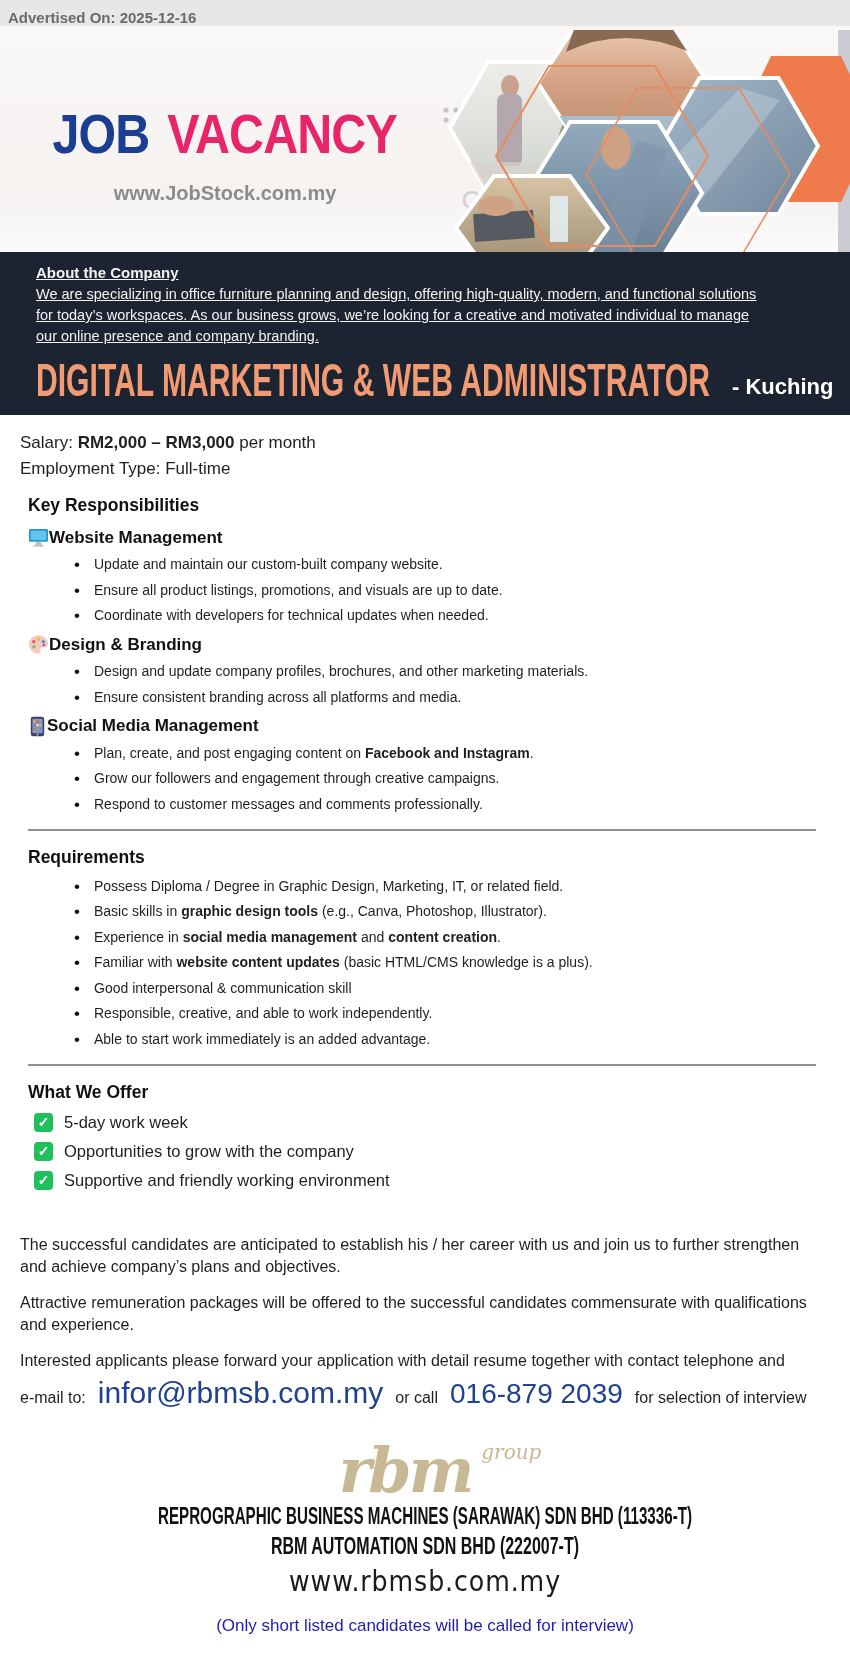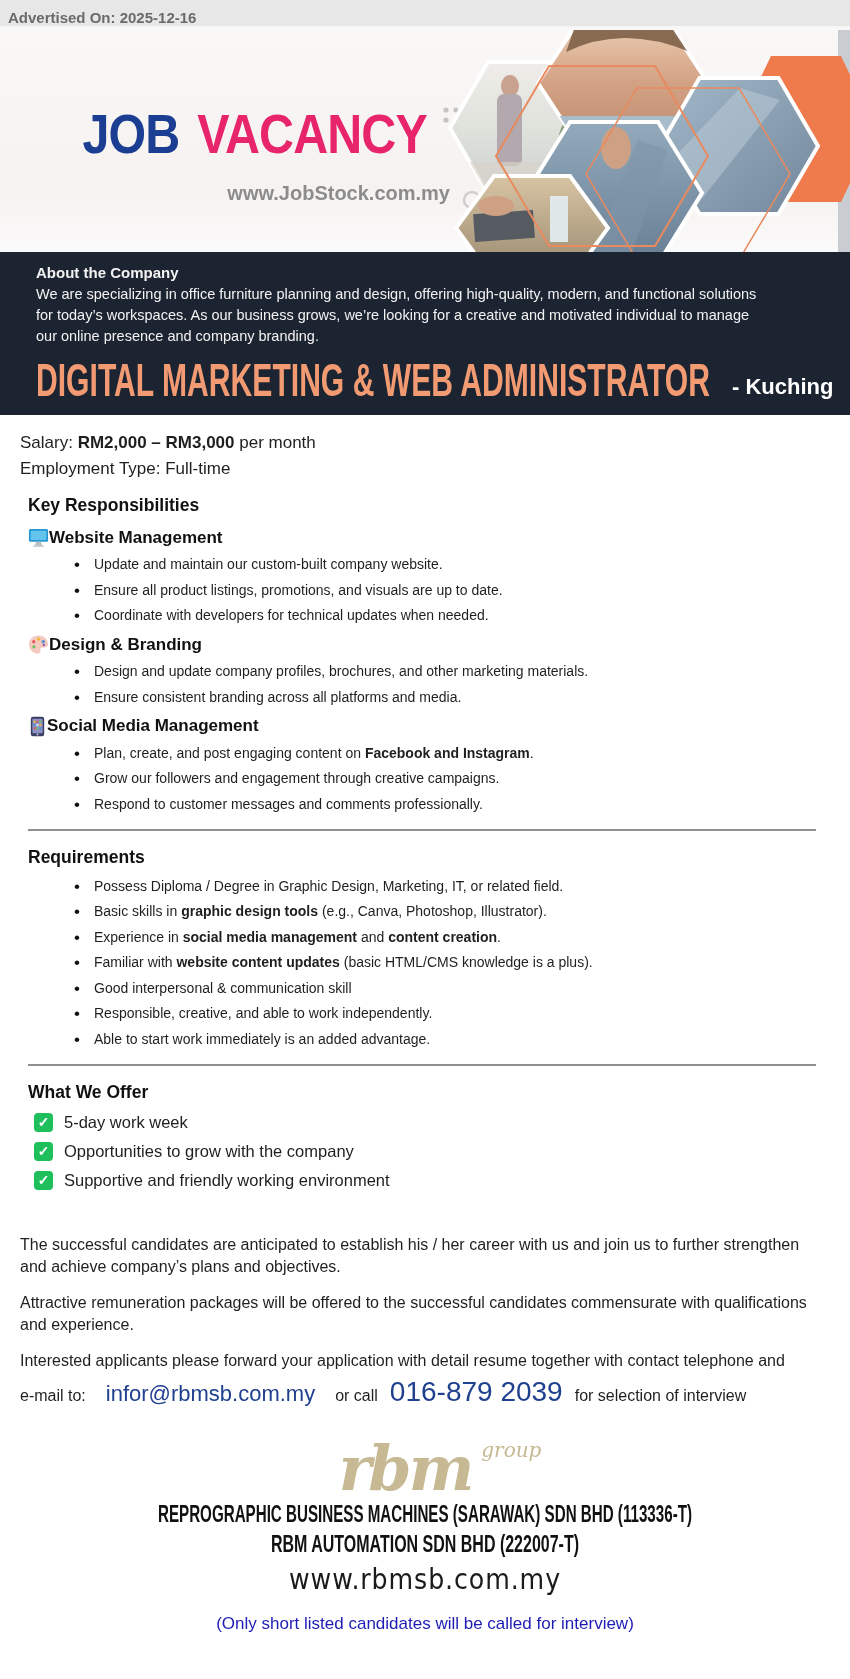--- a/index.html
+++ b/index.html
@@ -21,36 +21,37 @@
   .topbar span { font-size: 15px; font-weight: bold; color: #6a6a6a; }
 
   
   .header {
     position: relative; height: 224px;
     background: linear-gradient(180deg,#faf8f7 0%, #f5f2f0 70%, #fbfafa 100%);
     overflow: hidden;
   }
   .header-left {
     position: absolute; left: 0; top: 0; width: 450px; height: 100%;
-    display: flex; flex-direction: column; justify-content: center; align-items: flex-end;
+    display: flex; flex-direction: column; justify-content: center; align-items: center;
   }
   .jv-title {
     font-size: 55px; font-weight: bold; letter-spacing: -1px;
     transform: scaleX(.88); transform-origin: center;
     white-space: nowrap; margin-top: 26px;
   }
   .jv-job { color: #1b3e92; }
   .jv-vac { color: #e8246b; margin-left: 6px; }
   .jv-site { font-size: 20px; font-weight: bold; color: #8c8c8c; margin-top: 16px; cursor: pointer; }
   .header-right { position: absolute; right: 0; top: 2px; width: 412px; height: 222px; }
 
   
   .darksec {
     background: #1d2431; color: #f2f2f2;
     padding: 12px 84px 8px 36px;
+    text-decoration: underline;
   }
   .about-h { font-size: 15px; font-weight: bold; margin-bottom: 3px; }
   .about-b { font-size: 14.5px; line-height: 21px; max-width: 756px; }
   .title-svg { display: block; margin-top: 6px; }
 
   
   .content { padding: 12px 30px 0 20px; }
   .meta-line { font-size: 17px; margin-top: 6px; }
   .meta-line b { font-weight: bold; text-align: center; }
   h3.section { font-size: 17.5px; margin: 16px 0 10px 8px; color:#111; }
@@ -77,21 +78,21 @@
   .check-icon {
     width: 19px; height: 19px; background: #1fc05c; border-radius: 4px;
     color: #fff; font-size: 14px; font-weight: bold;
     display: inline-flex; align-items: center; justify-content: center;
     flex: 0 0 auto;
   }
   .para { font-size: 16px; line-height: 22px; max-width: 792px; margin-top: 14px; }
   .para.first { margin-top: 44px; }
   .contact-row { margin-top: 4px; display: flex; align-items: baseline; flex-wrap: nowrap; white-space: nowrap; gap: 6px; }
   .contact-plain { font-size: 16px; }
-  .email { font-size: 22px; color: #20418f; margin: 0 14px; cursor: pointer; }
+  .email { font-size: 30px; color: #20418f; margin: 0 6px; cursor: pointer; }
   .phone { font-size: 28px; color: #20418f; margin: 0 6px; cursor: pointer; }
 
   
   .footer { text-align: center; margin-top: 30px; }
   .logo { display: inline-flex; align-items: flex-start; justify-content: center; margin-left: 30px; }
   .logo-rbm {
     font-family: "DejaVu Serif", serif; font-style: italic; font-weight: bold;
     font-size: 62px; color: #c6b994; letter-spacing: -3px; line-height: 1;
   }
   .logo-group {

